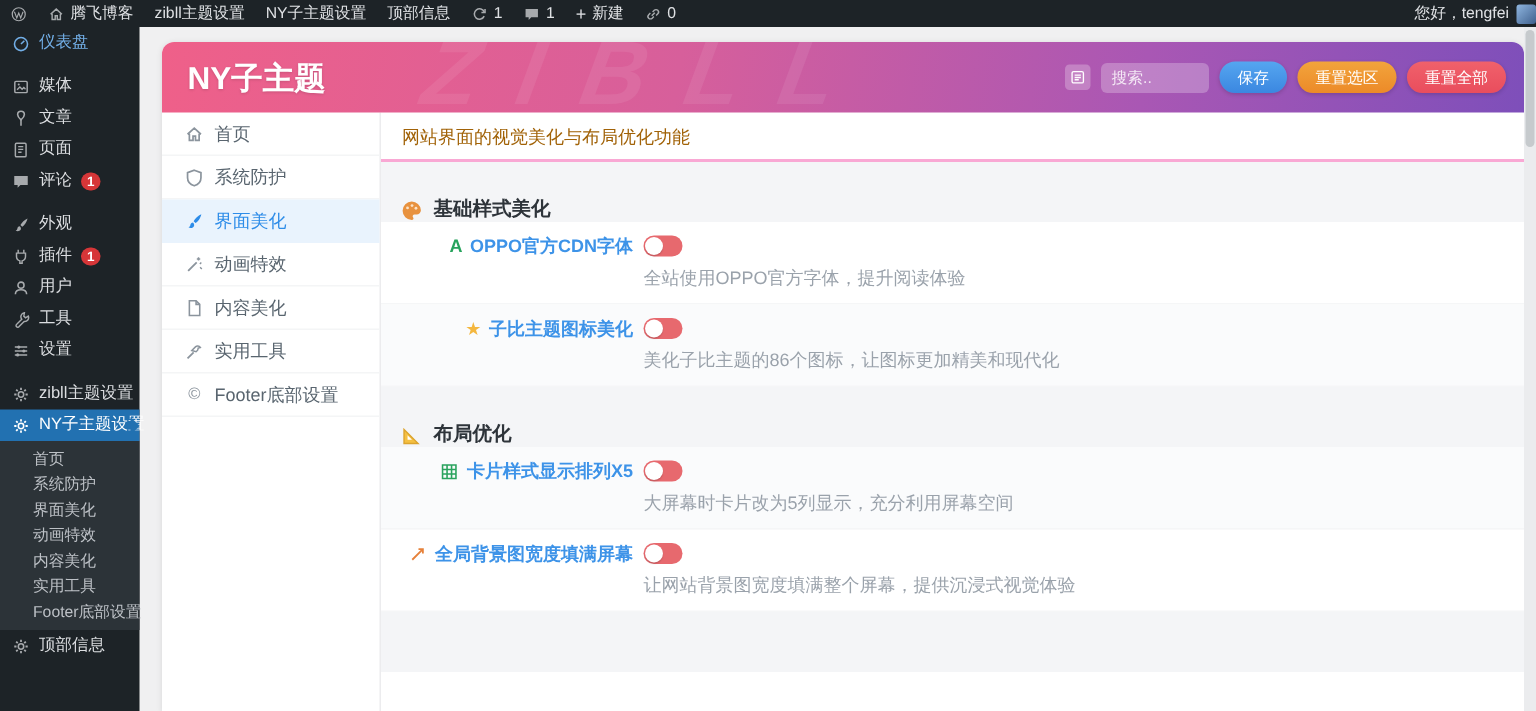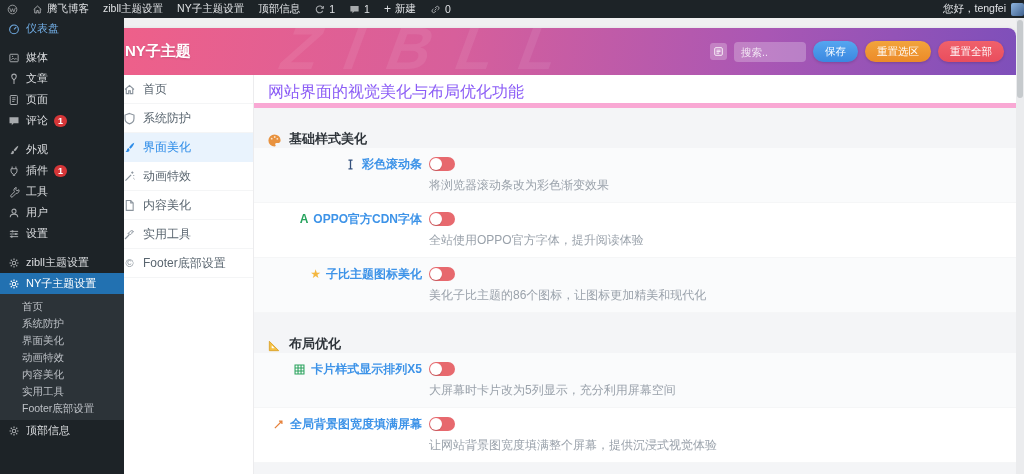--- a/index.html
+++ b/index.html
@@ -10,21 +10,21 @@
 
   
   .adminbar{position:fixed;top:0;left:0;right:0;height:18px;background:#1d2327;color:#dfe1e4;
     display:flex;align-items:center;font-size:10.5px;z-index:60;white-space:nowrap}
   .ab-item{display:flex;align-items:center;gap:4px;padding:4px 7px;height:100%;cursor:pointer}
   .ab-item .ic{width:11px;height:11px;color:#a7aaad}
   .ab-right{margin-left:auto;display:flex;align-items:center;gap:5px;padding-right:0}
   .avatar{width:13px;height:13px;border-radius:2px;background:linear-gradient(135deg,#8fb6e0,#3f608d)}
 
   
-  .sidebar{position:fixed;top:18px;left:0;width:124px;bottom:0;background:#1d2327;color:#dcdee1;
+  .sidebar{position:fixed;top:18px;left:0;width:93px;bottom:0;background:#1d2327;color:#dcdee1;
     font-size:11px;overflow:visible;white-space:nowrap;z-index:40}
   .sb-item{display:flex;align-items:center;gap:6px;padding:4px 8px;cursor:pointer;position:relative;line-height:13px}
   .sb-item .ic{width:12px;height:12px;color:#a7aaad}
   .sb-item.hl{color:#72aee6}.sb-item.hl .ic{color:#72aee6}
   .sb-gap{height:8px}
   .badge{background:#d63638;color:#fff;border-radius:8px;font-size:9px;line-height:12px;min-width:13px;
     text-align:center;padding:0 3px;font-weight:bold}
   .sb-item.active{background:#2271b1;color:#fff}
   .sb-item.active .ic{color:#fff}
   .sb-item.active::after{content:"";position:absolute;right:-6px;top:50%;margin-top:-6px;
@@ -37,21 +37,21 @@
   .scroll-thumb{margin:2px 1px;height:78px;background:#c6cacd;border-radius:3px}
 
   
   .card{position:fixed;left:108px;top:28px;width:908px;height:446px;background:#fff;
     border-radius:8px 8px 0 0;box-shadow:0 1px 4px rgba(0,0,0,.10);display:flex;flex-direction:column;z-index:30}
   .card-header{height:47px;flex:none;display:flex;align-items:center;padding:0 12px 0 17px;position:relative;
     overflow:hidden;border-radius:8px 8px 0 0;
     background:linear-gradient(98deg,#ef6089 0%,#d75f9b 38%,#a957b4 72%,#7e4fba 100%)}
   .watermark{position:absolute;left:175px;top:-14px;font-size:60px;font-weight:bold;font-style:italic;
     color:rgba(255,255,255,.08);letter-spacing:26px;transform:skewX(-10deg);pointer-events:none}
-  .card-title{color:#fff;font-size:15px;font-weight:bold;position:relative;text-shadow:0 1px 2px rgba(0,0,0,.15)}
+  .card-title{color:#fff;font-size:21px;font-weight:bold;position:relative;text-shadow:0 1px 2px rgba(0,0,0,.15)}
   .header-controls{margin-left:auto;display:flex;align-items:center;gap:7px;position:relative}
   .icon-btn{width:17px;height:17px;background:rgba(255,255,255,.25);border-radius:3px;display:flex;
     align-items:center;justify-content:center;color:#fff;cursor:pointer}
   .icon-btn .ic{width:11px;height:11px}
   .search{width:72px;height:20px;border:none;border-radius:4px;background:rgba(255,255,255,.25);
     color:#fff;font-size:10.5px;padding:0 7px;outline:none}
   .search::placeholder{color:rgba(255,255,255,.82)}
   .btn{height:21px;border:none;border-radius:11px;color:#fff;font-size:10.5px;padding:0 12px;cursor:pointer;
     box-shadow:0 1px 3px rgba(0,0,0,.18)}
   .btn-save{background:linear-gradient(180deg,#55a6f0,#3b87e0)}
@@ -62,21 +62,21 @@
   .card-body{flex:1;display:flex;min-height:0}
   .nav{width:146px;flex:none;border-right:1px solid #ececee;background:#fff}
   .nav-item{height:29px;display:flex;align-items:center;gap:7px;padding:0 8px 0 15px;font-size:12px;
     color:#59656f;border-bottom:1px solid #f4f5f6;cursor:pointer;white-space:nowrap}
   .nav-item .ic{width:13px;height:13px;color:#8b949d}
   .nav-item.active{background:#e9f3fd;color:#2d8ce8;border-bottom-color:#e9f3fd}
   .nav-item.active .ic{color:#2d8ce8}
   .copyright-glyph{width:13px;text-align:center;font-size:11px;color:#8b949d;line-height:13px}
 
   .content{flex:1;background:#fff;overflow:hidden}
-  .desc-bar{height:33px;line-height:33px;padding-left:14px;font-size:16px;color:#8b5cf6;border-bottom:5px solid #f9a8d4}
+  .desc-bar{height:33px;line-height:33px;padding-left:14px;font-size:12px;color:#a16207;border-bottom:2px solid #f9a8d4}
   .section-band{height:40px;display:flex;align-items:flex-end;gap:7px;padding-left:13px;background:#f4f5f7;
     font-size:13px;font-weight:bold;color:#2e343a}
   .section-band .ic{width:15px;height:15px}
   .row{display:flex;padding:9px 0 8px;border-bottom:1px solid #f5f6f7}
   .row.alt{background:#fafbfc}
   .row-label{width:168px;flex:none;display:flex;justify-content:flex-end;align-items:center;gap:5px;
     font-size:12px;font-weight:bold;color:#3d93e8;height:15px;cursor:pointer;white-space:nowrap}
   .row-label .ic{width:13px;height:13px}
   .glyph-a{color:#27a35d;font-weight:bold;font-size:12px;line-height:13px}
   .glyph-star{color:#f4b73f;font-size:12px;line-height:13px}
@@ -290,29 +290,29 @@
   </div>
   <div class="sb-item">
     <svg class="ic">
         <use href="#i-plugin"></use>
       </svg>
     <span>插件</span>
     <span class="badge">1</span>
   </div>
   <div class="sb-item">
     <svg class="ic">
+        <use href="#i-users"></use>
+      </svg>
+    <span>用户</span>
+  </div>
+  <div class="sb-item">
+    <svg class="ic">
         <use href="#i-wrench"></use>
       </svg>
     <span>工具</span>
-  </div>
-  <div class="sb-item">
-    <svg class="ic">
-        <use href="#i-users"></use>
-      </svg>
-    <span>用户</span>
   </div>
   <div class="sb-item">
     <svg class="ic">
         <use href="#i-settings"></use>
       </svg>
     <span>设置</span>
   </div>
   <div class="sb-gap"></div>
   <div class="sb-item">
     <svg class="ic">
@@ -413,34 +413,20 @@
     <div class="content">
       <div class="desc-bar">网站界面的视觉美化与布局优化功能</div>
 
       <div class="section-band">
         <svg class="ic">
             <use href="#i-palette"></use>
           </svg>
         <span>基础样式美化</span>
       </div>
 
-      <div class="row alt">
-        <div class="row-label">
-          <svg class="ic">
-              <use href="#i-scrollbar"></use>
-            </svg>
-          <span>彩色滚动条</span>
-        </div>
-        <div class="row-main">
-          <div class="toggle">
-              <div class="knob"></div>
-            </div>
-          <div class="row-desc">将浏览器滚动条改为彩色渐变效果</div>
-        </div>
-      </div>
 
       <div class="row">
         <div class="row-label">
           <span class="glyph-a">A</span>
           <span>OPPO官方CDN字体</span>
         </div>
         <div class="row-main">
           <div class="toggle">
               <div class="knob"></div>
             </div>

